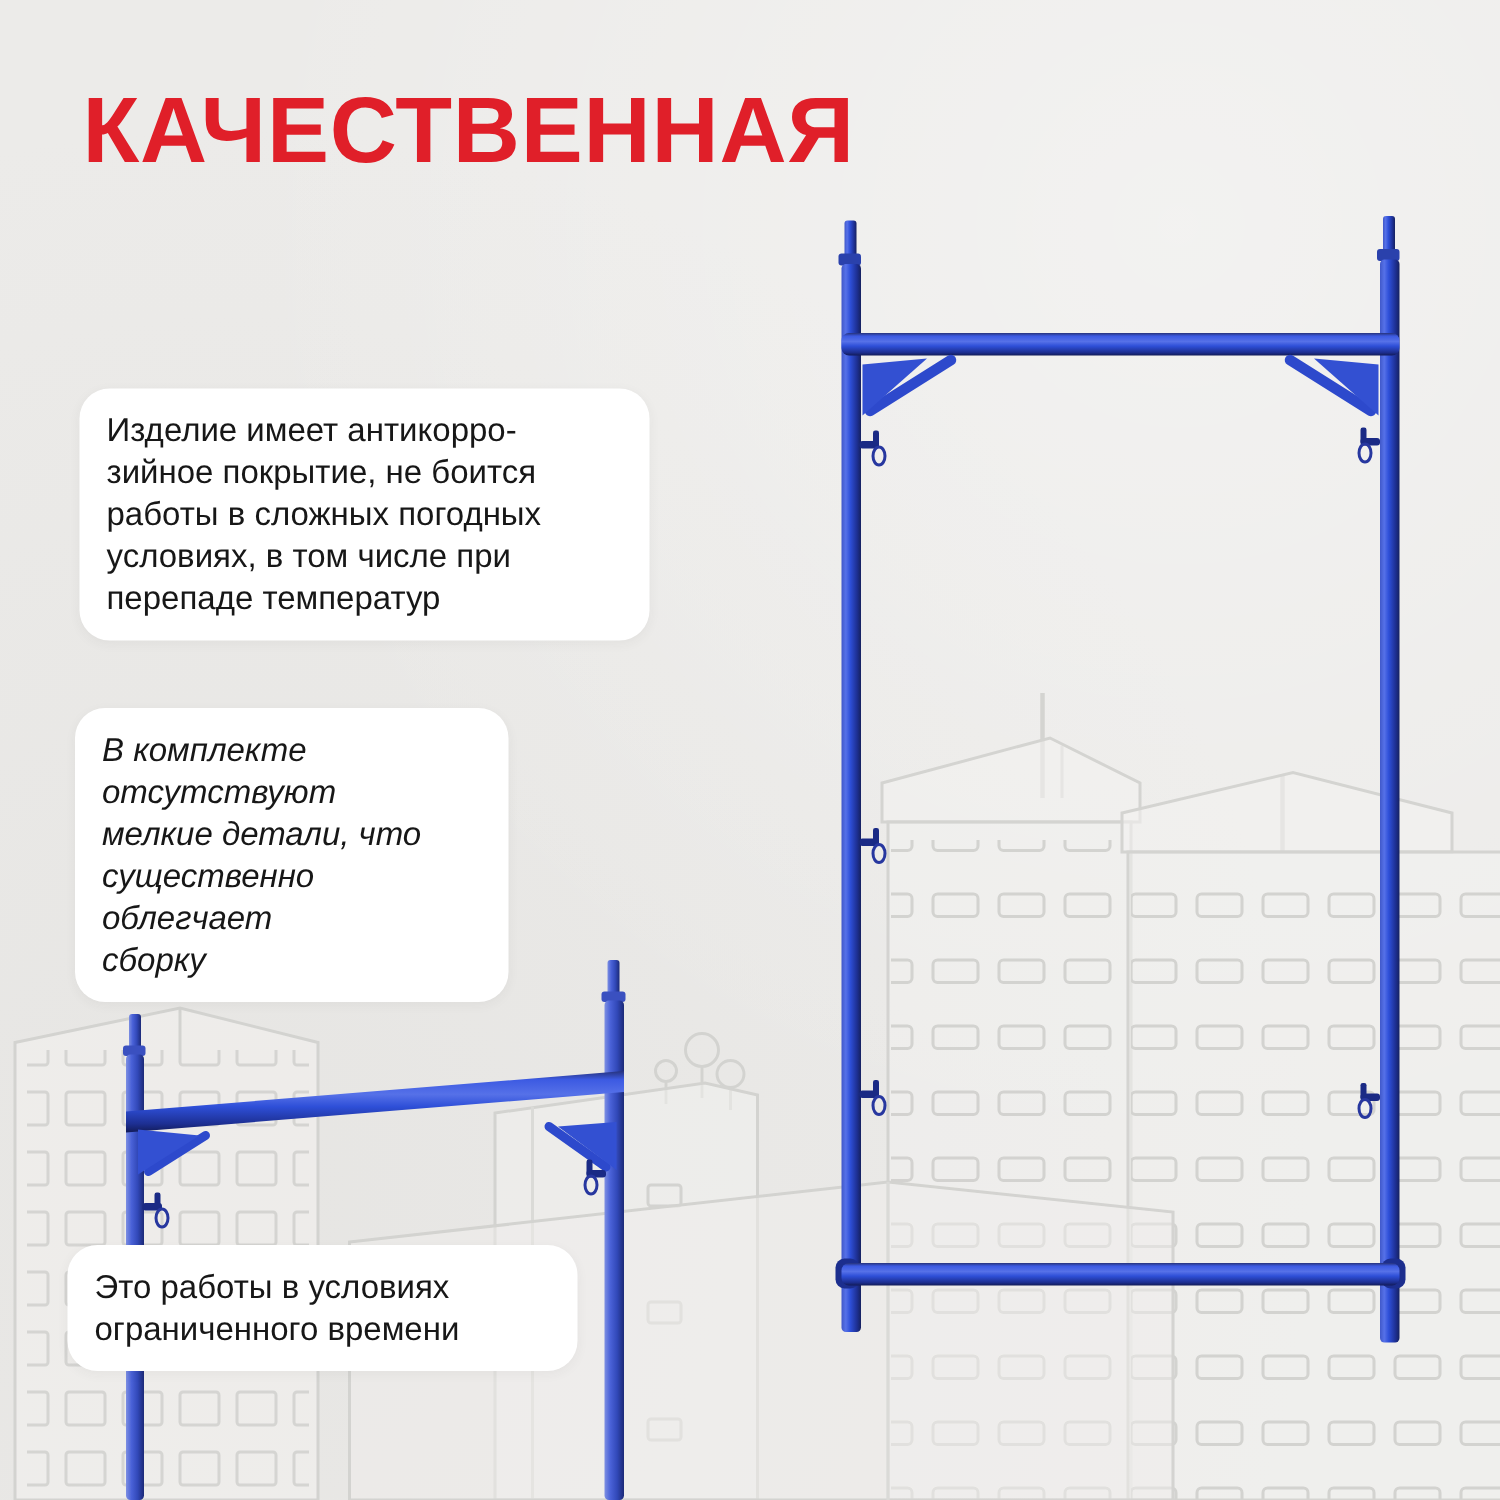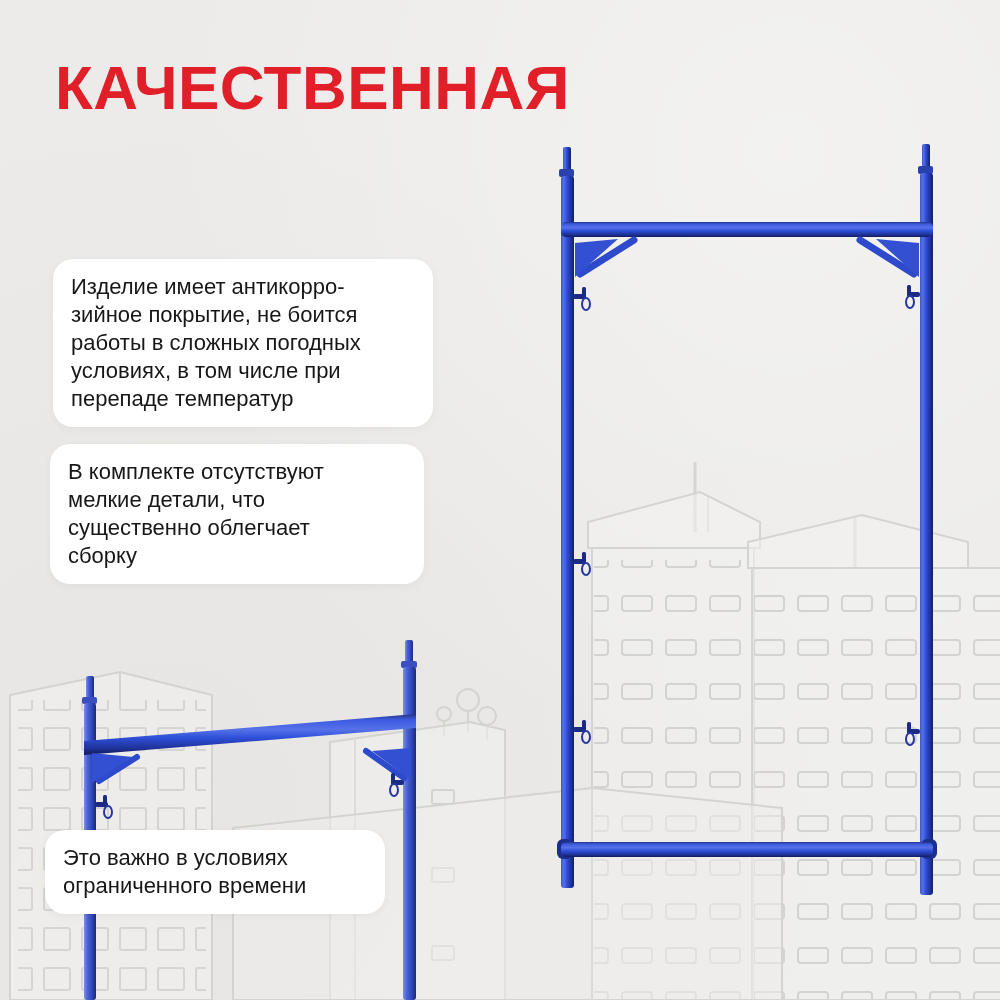--- a/index.html
+++ b/index.html
@@ -27,21 +27,21 @@
     border-radius:20px;
     box-shadow:0 2px 8px rgba(60,60,60,.05);
   }
   .card p{
     margin:0;padding:14px 18px;
     font-size:22px;line-height:28px;color:#171717;
     white-space:pre-line;
     font-family:"Liberation Sans", sans-serif;
   }
   .card1{left:53px;top:244px;width:380px;margin-top:15px;}
-  .card2{left:50px;top:444px;width:374px;}
+  .card2{left:50px;top:472px;width:289px;font-style:italic;}
   .card3{left:45px;top:830px;width:340px;}
 </style>
 </head>
 <body>
 
 <div class="canvas">
 
   <svg class="layer" viewBox="0 0 1000 1000" aria-hidden="true">
     <defs>
       <pattern id="win" width="44" height="44" patternUnits="userSpaceOnUse">
@@ -198,17 +198,17 @@
 условиях, в том числе при
 перепаде температур</p>
   </div>
   <div class="card card2">
     <p>В комплекте отсутствуют
 мелкие детали, что
 существенно облегчает
 сборку</p>
   </div>
   <div class="card card3">
-    <p>Это важно в условиях
+    <p>Это работы в условиях
 ограниченного времени</p>
   </div>
 
 </div>
 
 </body></html>

